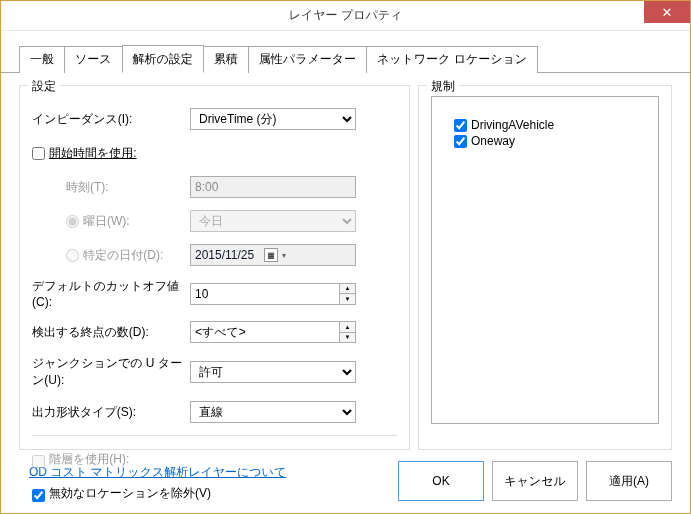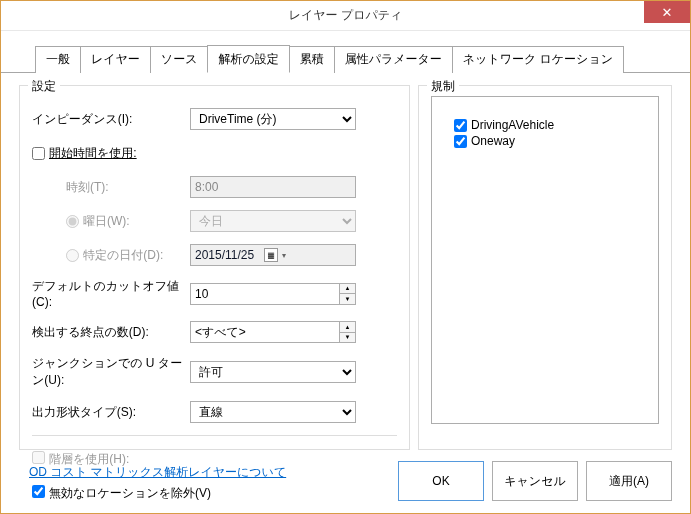--- a/index.html
+++ b/index.html
@@ -3,21 +3,21 @@
 <meta charset="utf-8">
 <style>
 * { box-sizing: border-box; margin: 0; padding: 0; }
 body { font-family: "Meiryo UI", "MS UI Gothic", sans-serif; font-size: 12px; background: #fff; }
 .window { width: 691px; height: 514px; border: 1px solid #d89c46; background: #fff; position: relative; }
 .titlebar { height: 30px; background: #fff; display: flex; align-items: center; position: relative; border-bottom: 1px solid #e8e8e8; }
 .titlebar-text { flex: 1; text-align: center; font-size: 12px; color: #333; }
 .close-btn { width: 46px; height: 22px; background: #c75050; color: #fff; display: flex; align-items: center; justify-content: center; position: absolute; right: 0; top: 0; cursor: pointer; font-size: 13px; }
 .tabstrip { display: flex; padding: 14px 18px 0 18px; border-bottom: 1px solid #a7a7a7; position: relative; }
 .tab { padding: 4px 10px; border: 1px solid #a7a7a7; border-bottom: none; background: #fff; margin-right: 0; margin-left: -1px; font-size: 12px; cursor: pointer; position: relative; top: 1px; }
-.tab:first-child { margin-left: 16px; }
+.tab:first-child { margin-left: 0; }
 .tab.active { background: #fff; border-bottom: 1px solid #fff; z-index: 2; top: 1px; padding-top: 5px; margin-top: -1px; }
 .body { padding: 12px 18px 8px 18px; display: flex; gap: 8px; }
 .fieldset { border: 1px solid #ddd; padding: 10px 12px 12px 12px; position: relative; }
 .fieldset-label { position: absolute; top: -8px; left: 8px; background: #fff; padding: 0 4px; font-size: 12px; }
 .left { flex: 1; }
 .right { width: 254px; }
 .row { display: flex; align-items: center; margin: 12px 0; min-height: 22px; }
 .row label { width: 158px; font-size: 12px; }
 .row .indent { padding-left: 16px; width: 158px; display: flex; align-items: center; text-decoration: underline; }
 .row .indent2 { padding-left: 34px; width: 158px; display: flex; align-items: center; }
@@ -27,21 +27,21 @@
 .disabled-text { color: #999; }
 .spinner { display: flex; width: 166px; }
 .spinner input { flex: 1; }
 .spin-btns { width: 16px; display: flex; flex-direction: column; border: 1px solid #adadad; border-left: none; }
 .spin-btns div { flex: 1; display: flex; align-items: center; justify-content: center; font-size: 6px; background: #f5f5f5; cursor: pointer; line-height: 1; }
 .spin-btns div:first-child { border-bottom: 1px solid #adadad; }
 .datepick { display: flex; width: 166px; border: 1px solid #adadad; background: #f0f0f0; align-items: center; height: 22px; padding: 0 4px; }
 .datepick span { flex: 1; color: #0f172a; }
 .datepick .cal-icon { width: 14px; height: 14px; border: 1px solid #999; background: #fff; font-size: 8px; display: flex; align-items: center; justify-content: center; margin-right: 4px; }
 .datepick .dd { font-size: 8px; color: #666; }
-.cb { display: flex; align-items: flex-start; gap: 4px; }
+.cb { display: flex; align-items: flex-end; gap: 4px; }
 input[type=checkbox], input[type=radio] { margin: 0; }
 .hr-sep { border: none; border-top: 1px solid #ddd; margin: 6px 0; }
 .restrictions { height: 328px; border: 1px solid #adadad; padding: 20px; background: #fff; overflow: auto; }
 .rest-item { display: flex; align-items: center; gap: 4px; padding: 1px 2px; }
 .link { color: #0066cc; text-decoration: underline; cursor: pointer; padding: 6px 18px 0 28px; display: inline-block; }
 .footer { position: absolute; bottom: 12px; right: 18px; display: flex; gap: 8px; }
 .btn { min-width: 86px; height: 40px; border: 1px solid #adadad; background: #fff; font-size: 12px; cursor: pointer; font-family: inherit; }
 .btn.primary { border: 1px solid #5599dd; }
 </style>
 </head>
@@ -50,21 +50,20 @@
 <div class="window">
   <div class="titlebar">
     <div class="titlebar-text">レイヤー プロパティ</div>
     <div class="close-btn">
       <span>✕</span>
     </div>
   </div>
 
   <div class="tabstrip">
     <div class="tab">一般</div>
-    <div class="tab">レイヤー</div>
     <div class="tab">ソース</div>
     <div class="tab active">解析の設定</div>
     <div class="tab">累積</div>
     <div class="tab">属性パラメーター</div>
     <div class="tab">ネットワーク ロケーション</div>
   </div>
 
   <div class="body">
     <div class="left fieldset" style="height:365px;">
       <div class="fieldset-label">設定</div>

